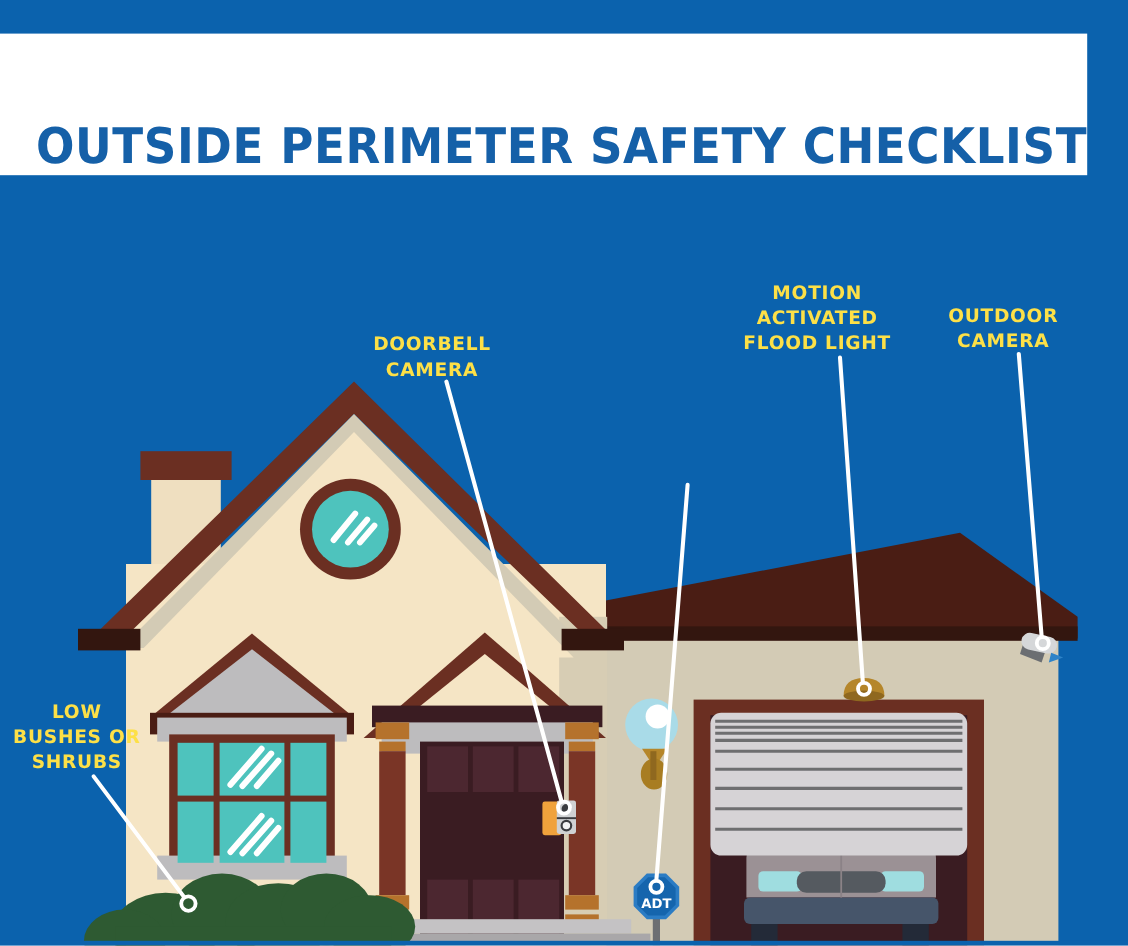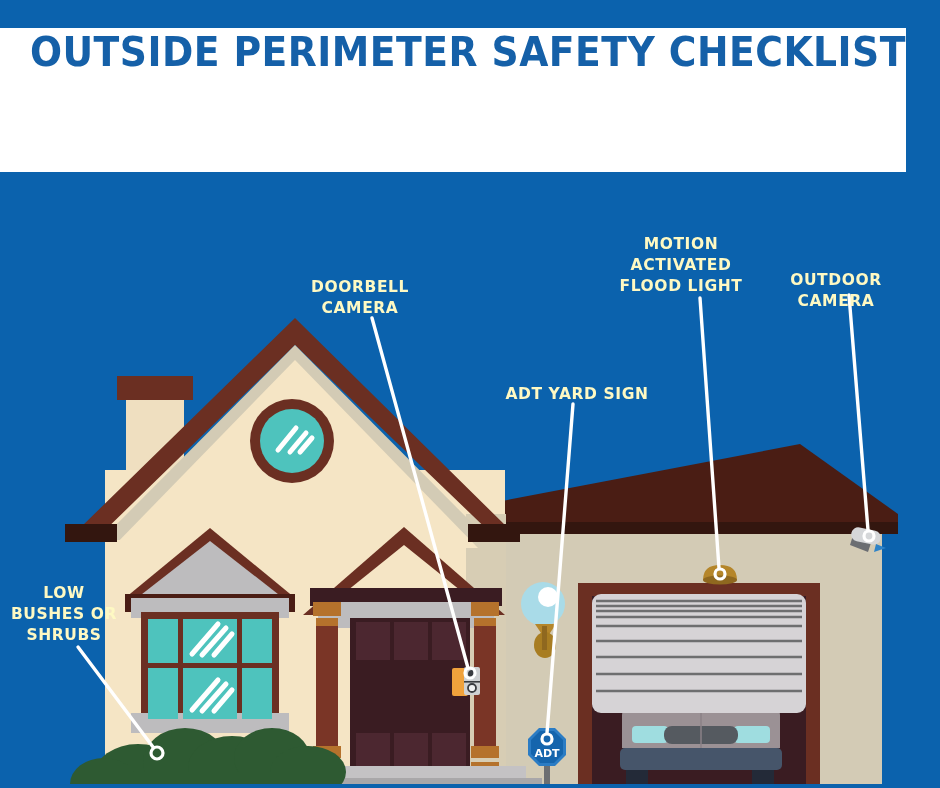--- a/index.html
+++ b/index.html
@@ -20,40 +20,40 @@
     left: 0;
     top: 0;
     width: 940px;
     height: 788px;
   }
   .banner {
     position: absolute;
     left: 0;
     top: 28px;
     width: 906px;
-    height: 144px;
+    height: 118px;
     background: #ffffff;
     display: flex;
-    align-items: flex-start;
+    align-items: flex-end;
     padding-left: 30px;
     box-sizing: border-box;
   }
   .banner-title {
     color: #1560a8;
     font-family: "DejaVu Sans", sans-serif;
     font-weight: bold;
     font-size: 41px;
     letter-spacing: 0.5px;
     transform: scaleX(0.92);
     transform-origin: left center;
     white-space: nowrap;
   }
   .callout {
     position: absolute;
-    color: #fef9c3;
+    color: #fde047;
     font-family: "DejaVu Sans", sans-serif;
     font-weight: bold;
     font-size: 15.5px;
     line-height: 21px;
     letter-spacing: 0.6px;
     text-align: center;
     white-space: pre-line;
     text-transform: uppercase;
   }
   .callout.cl-left { }
@@ -259,26 +259,25 @@
     <rect x="0" y="784" width="940" height="4" fill="#0b62ad"></rect>
   </svg>
 
   <div class="banner">
     <div class="banner-title">OUTSIDE PERIMETER SAFETY CHECKLIST</div>
   </div>
 
   <div class="callout" style="left: 280px; top: 277px; width: 160px;">DOORBELL
 CAMERA</div>
 
-  <div class="callout" style="left: 497px; top: 384px; width: 160px;">ADT YARD SIGN</div>
 
   <div class="callout" style="left: 601px; top: 234px; width: 160px;">MOTION
 ACTIVATED
 FLOOD LIGHT</div>
 
-  <div class="callout" style="left: 756px; top: 270px; width: 160px;">OUTDOOR
+  <div class="callout" style="left: 756px; top: 253px; width: 160px;">OUTDOOR
 CAMERA</div>
 
   <div class="callout cl-left" style="left: 2px; top: 583px; width: 124px;">LOW
 BUSHES OR
 SHRUBS</div>
 
 </div>
 
 </body></html>

